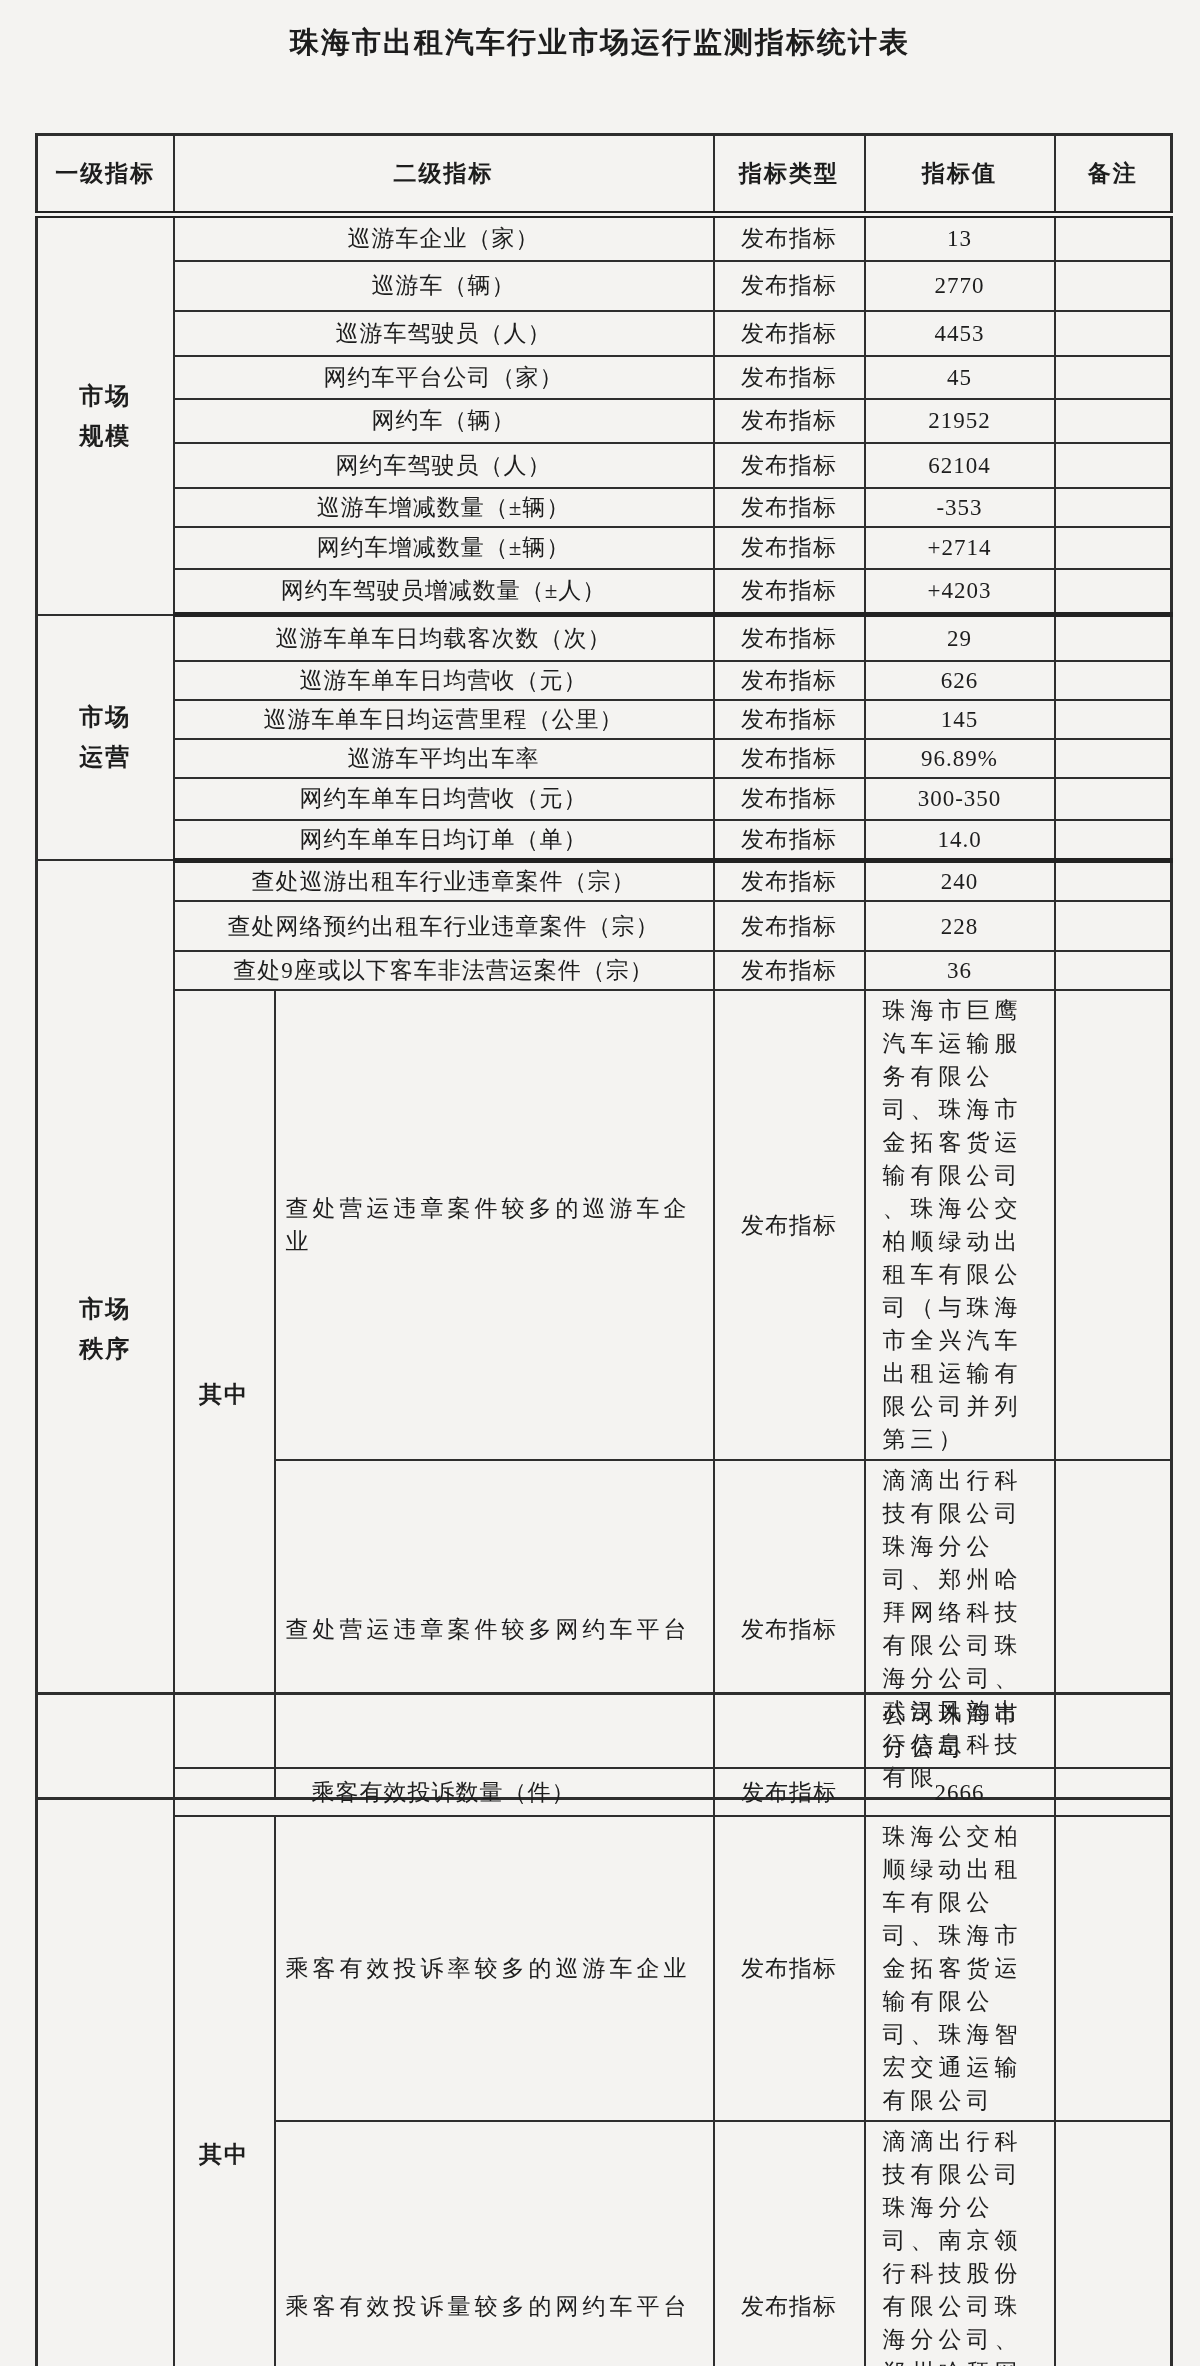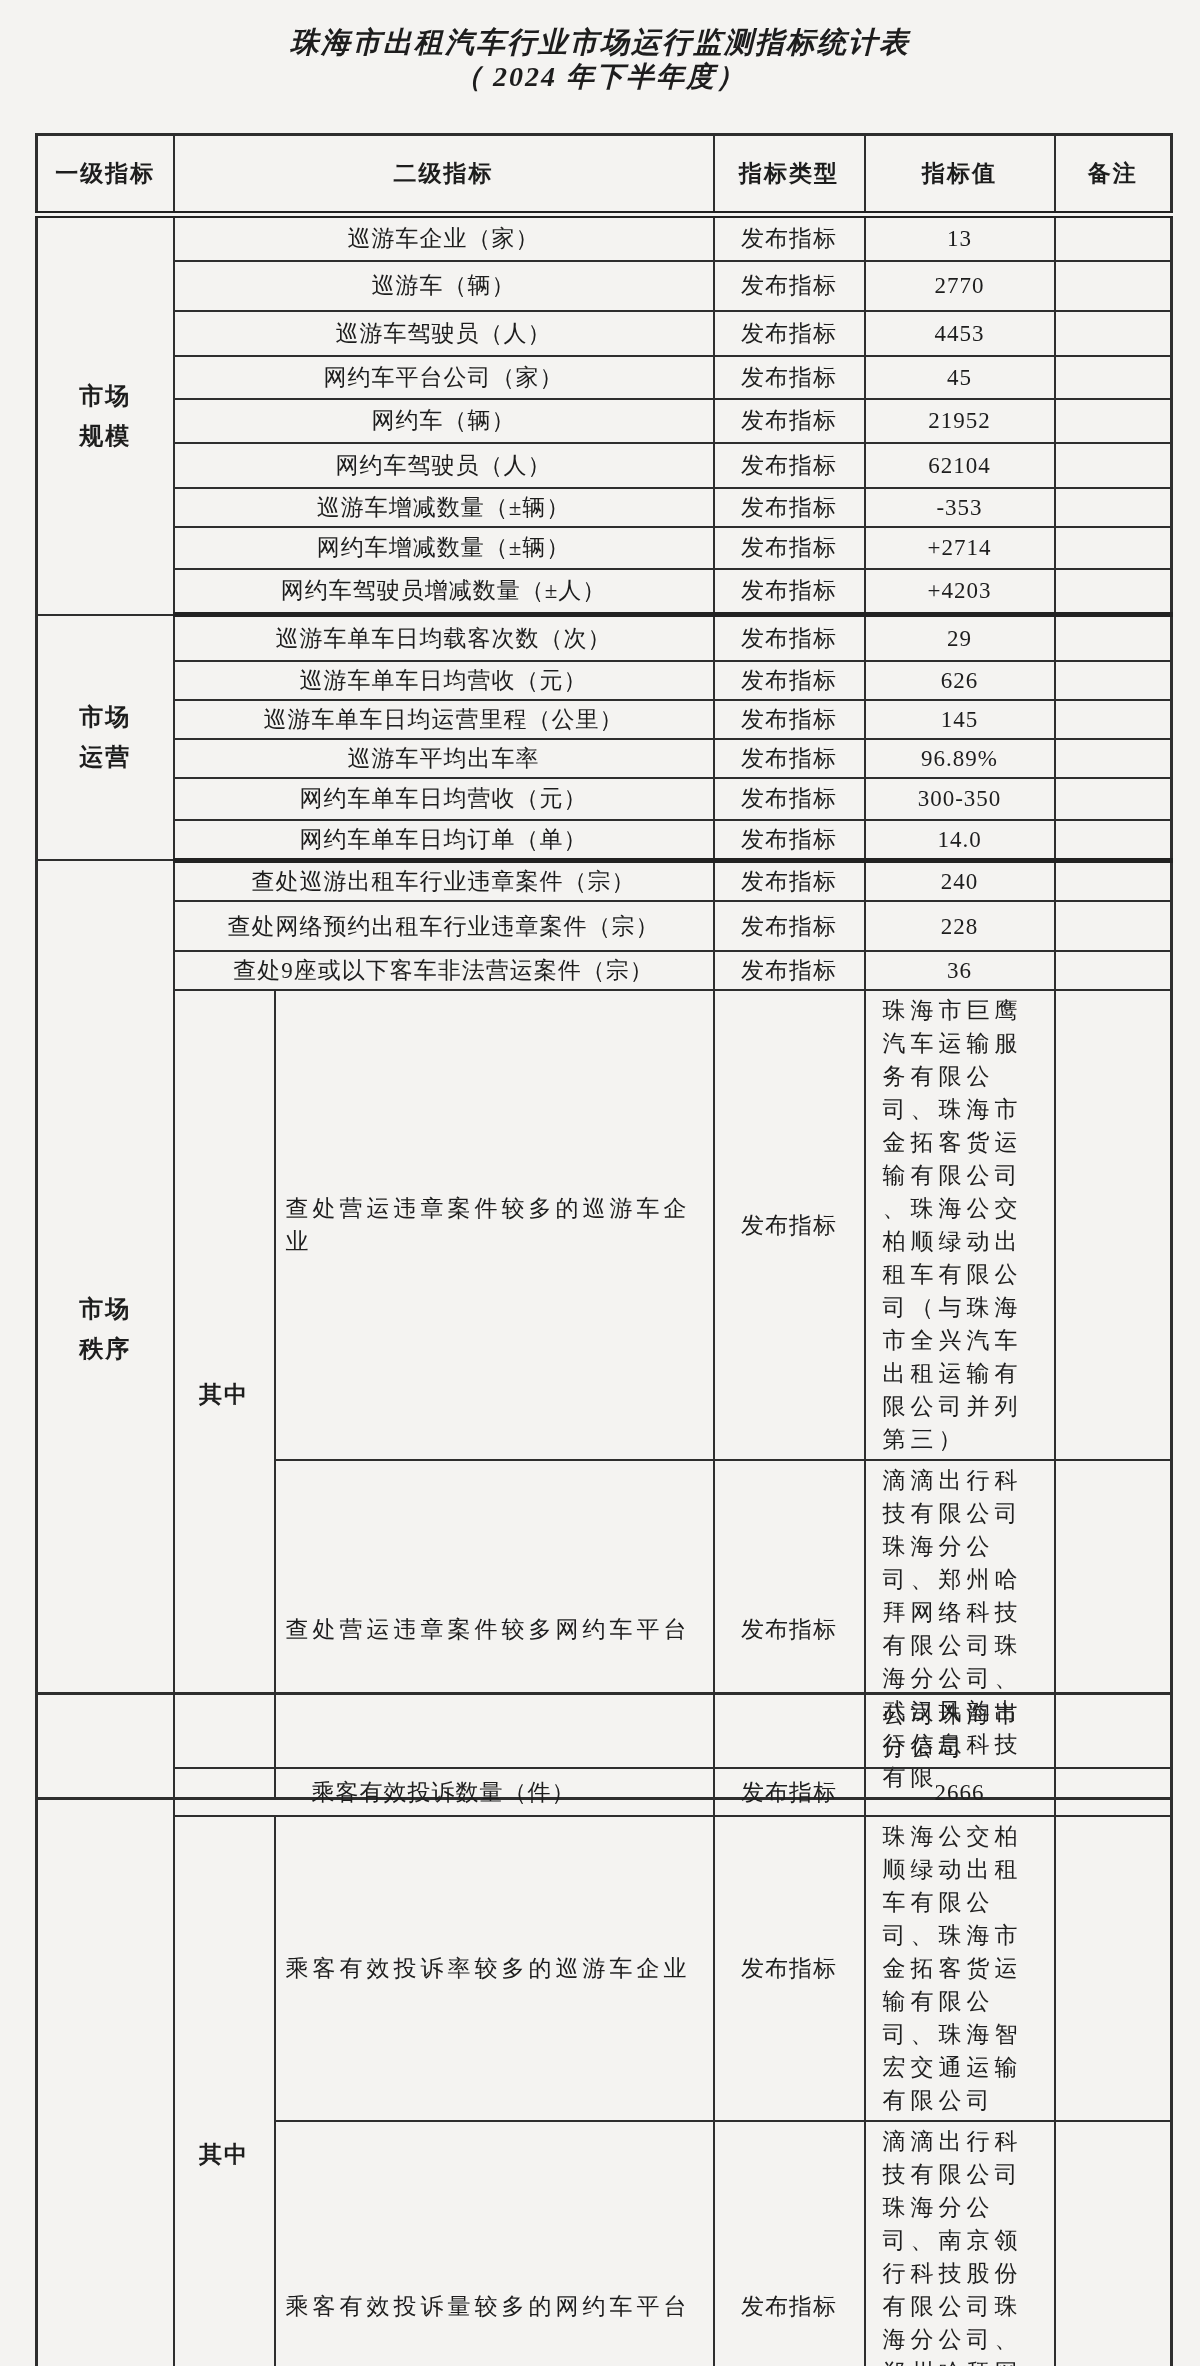--- a/index.html
+++ b/index.html
@@ -6,21 +6,21 @@
   body{
     width:1200px;height:2366px;
     background:#f4f3f1;
     font-family:"Liberation Serif","DejaVu Serif",serif;
     color:#1d1d1d;
     position:relative;
   }
   .page{position:absolute;left:0;top:0;width:1200px;height:2366px;overflow:hidden;}
   .title{
     position:absolute;left:0;top:24px;width:1200px;
-    text-align:center;font-weight:700;font-style:italic;
+    text-align:center;font-weight:700;
   }
   .title .t1{font-size:29px;letter-spacing:2px;line-height:36px;}
   .title .t2{font-size:28px;letter-spacing:2px;line-height:34px;}
   table.sheet{
     position:absolute;left:35px;width:1135px;
     border-collapse:collapse;table-layout:fixed;
     background:transparent;
   }
   table.sheet td{
     border:2px solid #2e2e2e;
@@ -62,21 +62,20 @@
   }
   td.c-type{letter-spacing:1px;}
 </style>
 </head>
 <body>
 
 <div class="page">
 
   <div class="title">
     <div class="t1">珠海市出租汽车行业市场运行监测指标统计表</div>
-    <div class="t2">（ 2024 年下半年度）</div>
   </div>
 
   <table class="sheet" id="tbl1">
     <colgroup>
       <col style="width:137px">
         <col style="width:101px">
         <col style="width:439px">
       <col style="width:151px">
         <col style="width:190px">
         <col style="width:117px">

